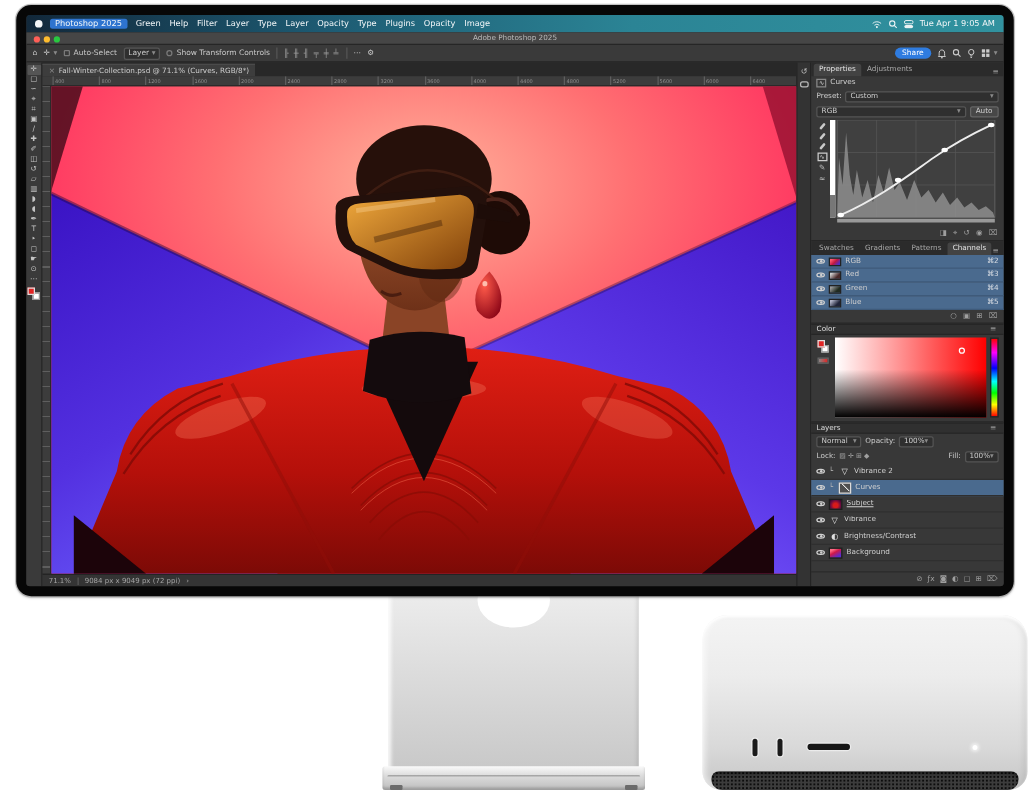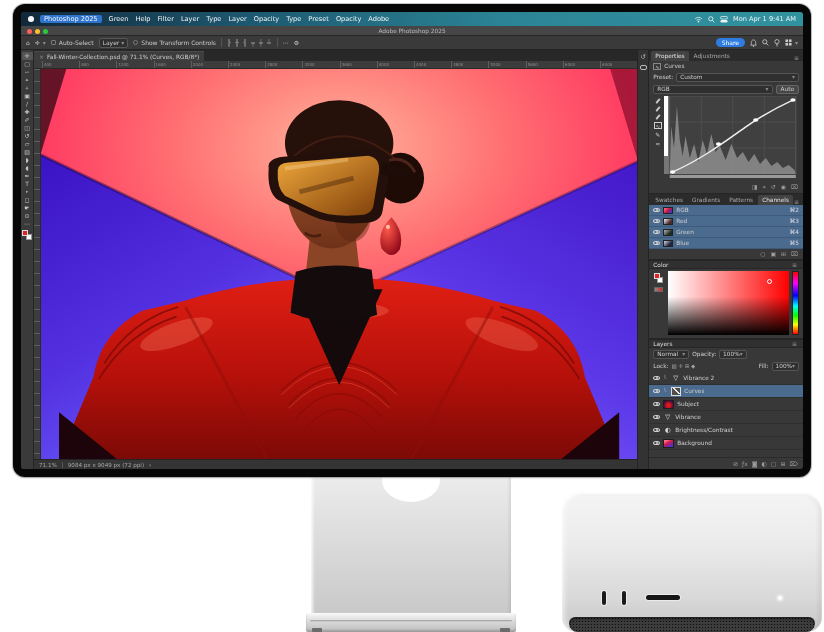--- a/index.html
+++ b/index.html
@@ -198,23 +198,23 @@
         <span class="menus">
             <span class="mitem">Photoshop 2025</span>
             <span class="mitem">Green</span>
             <span class="mitem">Help</span>
             <span class="mitem">Filter</span>
             <span class="mitem">Layer</span>
             <span class="mitem">Type</span>
             <span class="mitem">Layer</span>
             <span class="mitem">Opacity</span>
             <span class="mitem">Type</span>
-            <span class="mitem">Preset</span>
+            <span class="mitem">Plugins</span>
             <span class="mitem">Opacity</span>
-            <span class="mitem">Adobe</span>
+            <span class="mitem">Image</span>
           </span>
         <span class="spacer"></span>
         <span class="mb-status">
           <span>
             <svg width="9" height="7" viewBox="0 0 12 9">
                 <path d="M1.5,3.5 A6.5,6.5 0 0 1 10.5,3.5" fill="none" stroke="#eaf2f4" stroke-width="1"></path>
                 <path d="M3.4,5.4 A4,4 0 0 1 8.6,5.4" fill="none" stroke="#eaf2f4" stroke-width="1"></path>
                 <circle cx="6" cy="7.4" r="1.1" fill="#eaf2f4"></circle>
               </svg>
           </span>
@@ -223,21 +223,21 @@
                 <circle cx="3.2" cy="3.2" r="2.4" fill="none" stroke="#eaf2f4" stroke-width="1"></circle>
                 <path d="M5,5 L7.3,7.3" stroke="#eaf2f4" stroke-width="1"></path>
               </svg>
           </span>
           <span>
             <svg width="8" height="7" viewBox="0 0 9 8">
                 <rect x="0.5" y="0.5" width="8" height="3" rx="1.5" fill="none" stroke="#eaf2f4" stroke-width="0.9"></rect>
                 <rect x="0.5" y="4.5" width="8" height="3" rx="1.5" fill="#eaf2f4"></rect>
               </svg>
           </span>
-          <span>Mon Apr 1 9:41 AM</span>
+          <span>Tue Apr 1 9:05 AM</span>
         </span>
       </div>
 
       <div class="ps-window">
 
         <div class="titlebar">
           <span class="traffic">
             <i class="tl-close"></i>
             <i class="tl-min"></i>
             <i class="tl-max"></i>

